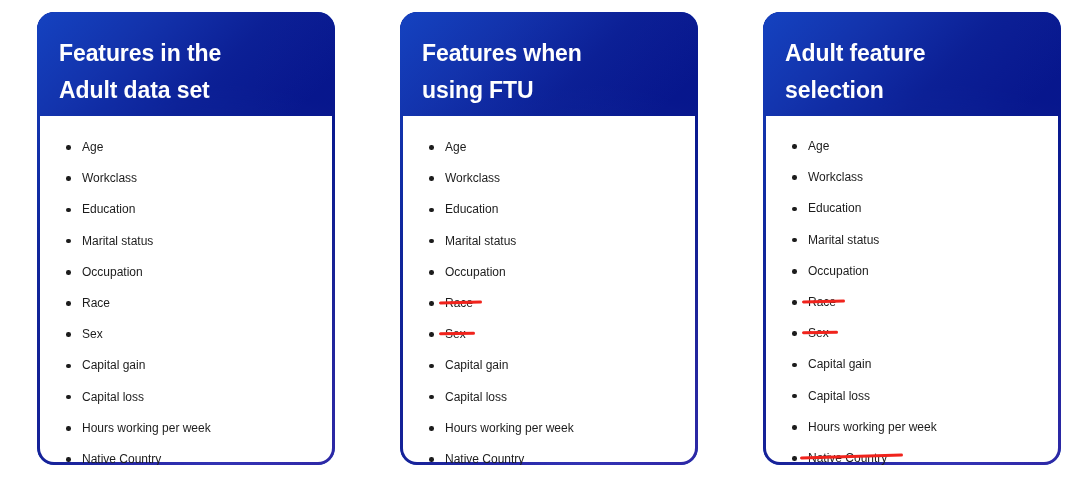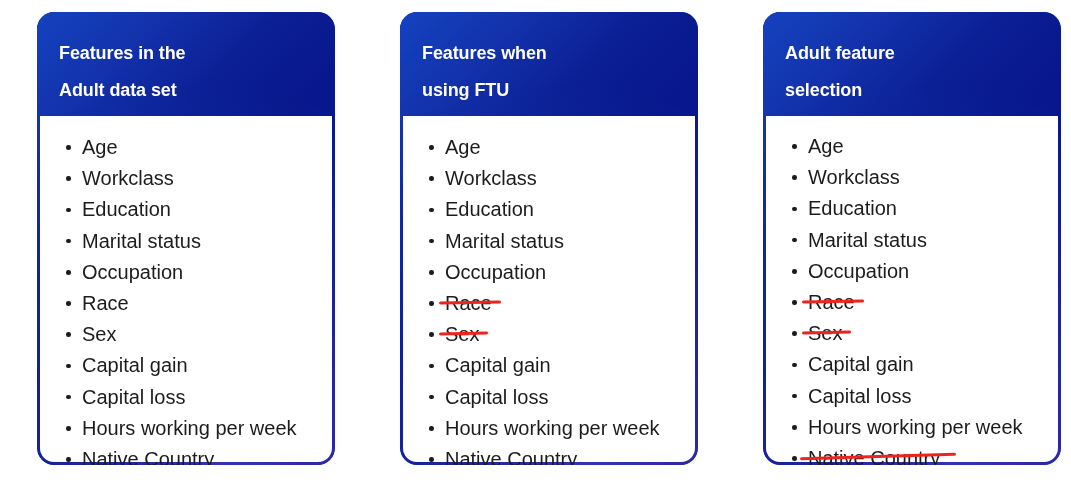--- a/index.html
+++ b/index.html
@@ -86,21 +86,21 @@
     right: 0;
     top: 0;
     height: 104px;
     z-index: 4;
     box-sizing: border-box;
     padding: 23px 22px 0 22px;
   }
   .card-title {
     margin: 0;
     color: #ffffff;
-    font-size: 18px;
+    font-size: 23px;
     font-weight: bold;
     line-height: 37px;
     letter-spacing: -0.1px;
     white-space: pre-line;
     text-shadow: 0 0 1px rgba(0,0,0,0.05);
   }
 
   
   .feature-list {
     position: absolute;
@@ -112,21 +112,21 @@
     list-style: none;
     z-index: 5;
   }
   .card.c3 .feature-list { padding-top: 15px; }
 
   .feature-item {
     position: relative;
     height: 31.2px;
     line-height: 31.2px;
     padding-left: 42px;
-    font-size: 20px;
+    font-size: 12px;
     color: #1c1c1c;
     white-space: nowrap;
   }
   .feature-item .bullet {
     position: absolute;
     left: 26px;
     top: 50%;
     width: 4.6px;
     height: 4.6px;
     margin-top: -2.3px;

